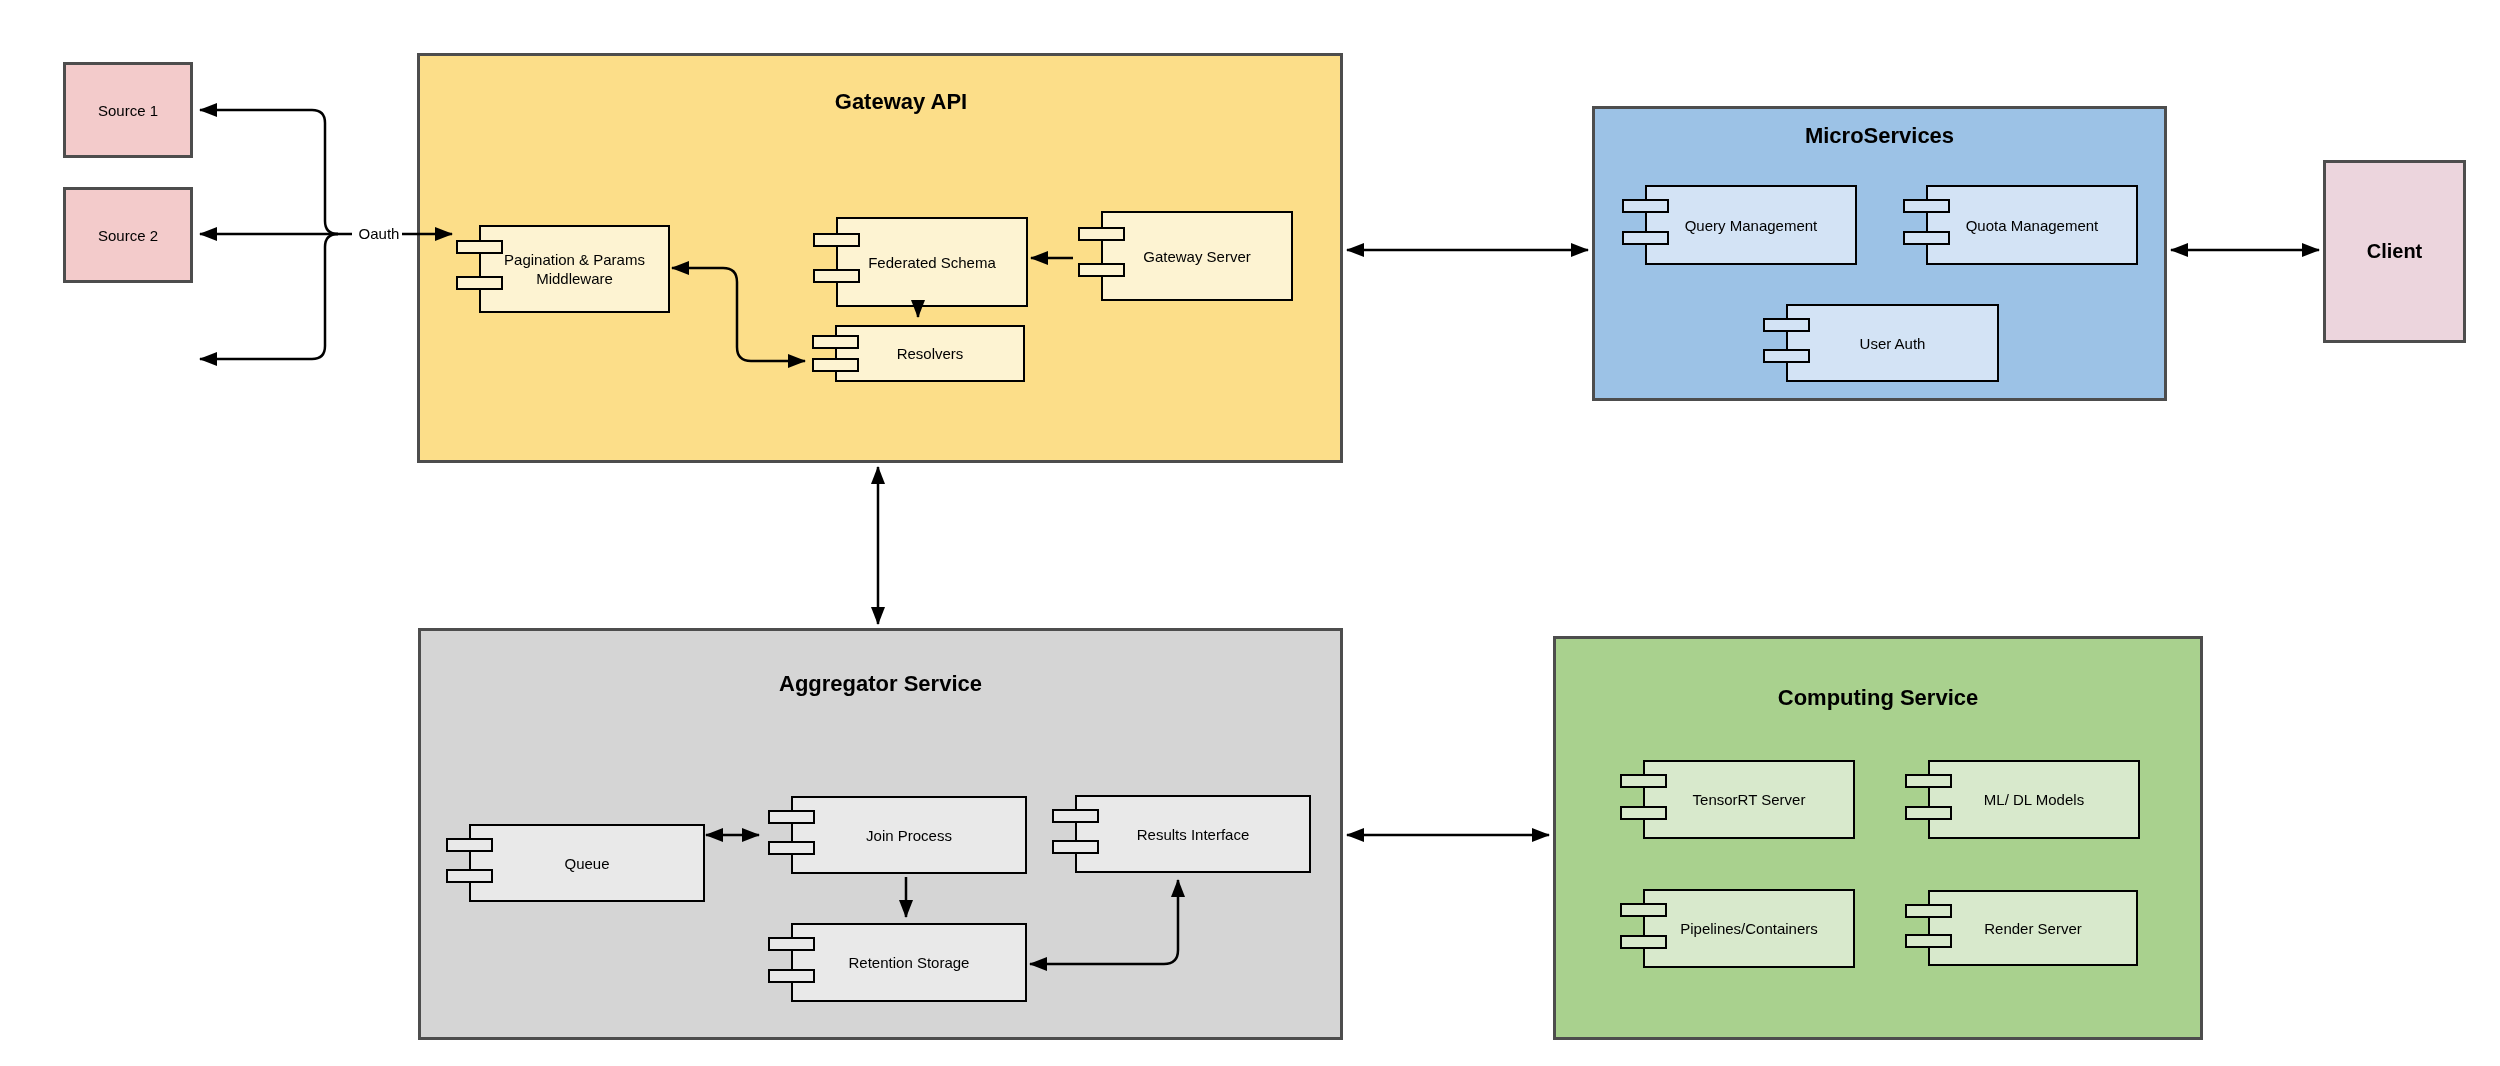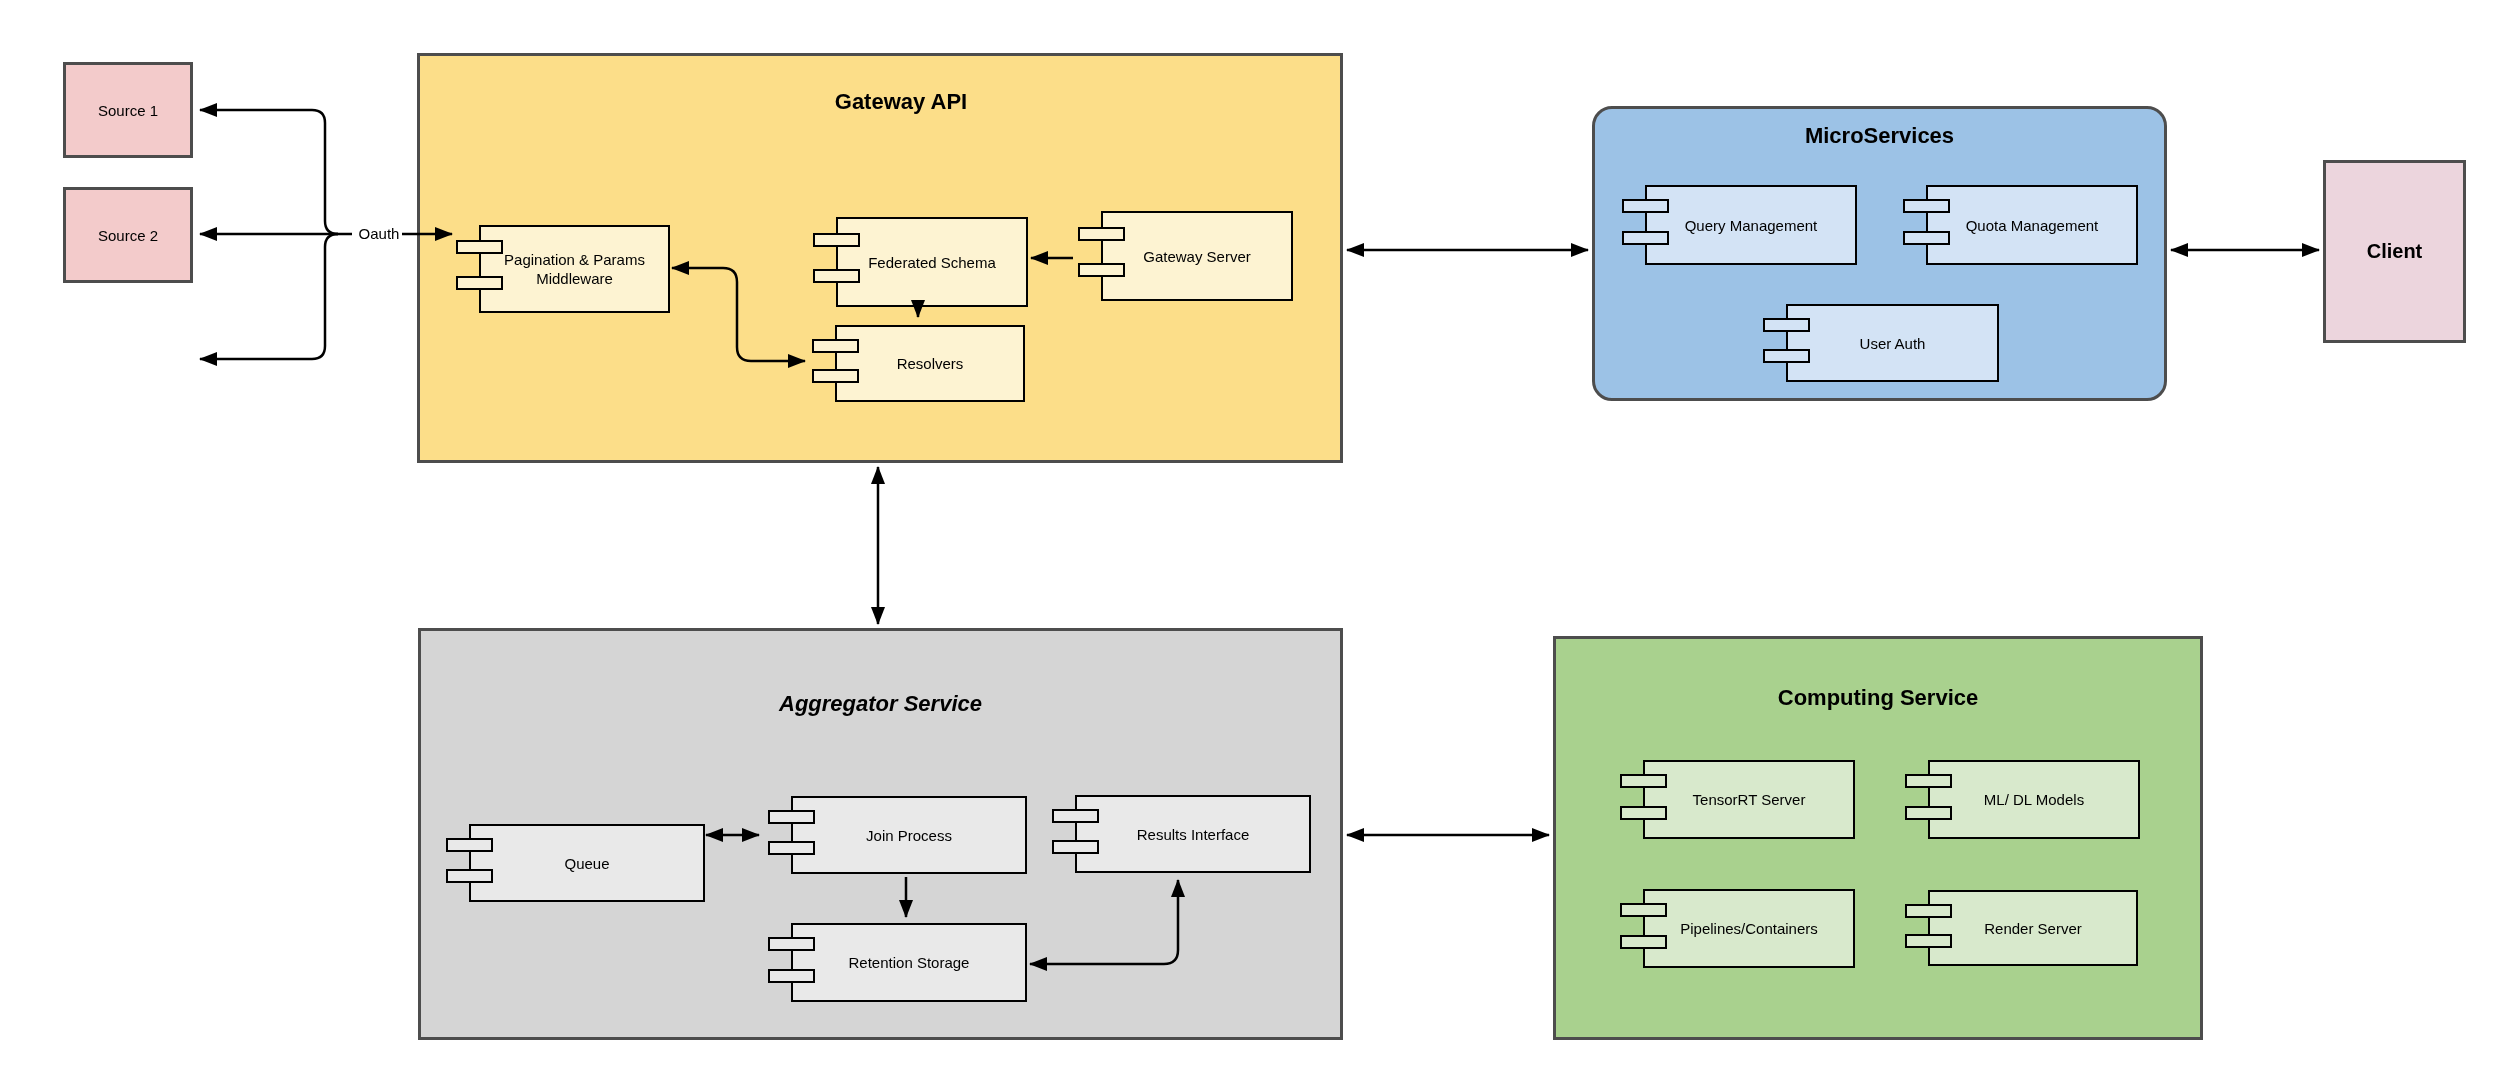--- a/index.html
+++ b/index.html
@@ -23,21 +23,21 @@
   }
   .comp .lbl { width:78%; }
   .tab {
     position:absolute; box-sizing:border-box; left:-25px;
     width:47px; height:14px; border:2.5px solid #000;
   }
   .tab.t1 { top:16%; }
   .tab.t2 { top:58%; }
   .gateway        { background:var(--gateway-fill); }
   .gateway .comp, .gateway .tab { background:var(--gateway-comp-fill); }
-  .microservices  { background:var(--micro-fill);border-radius:20px; }
+  .microservices  { background:var(--micro-fill); }
   .microservices .comp, .microservices .tab { background:var(--micro-comp-fill); }
   .aggregator     { background:var(--aggregator-fill); }
   .aggregator .comp, .aggregator .tab { background:var(--aggregator-comp-fill); }
   .computing      { background:var(--computing-fill); }
   .computing .comp, .computing .tab { background:var(--computing-comp-fill); }
   .source {
     position:absolute; box-sizing:border-box; width:130px; height:96px;
     border:3px solid var(--container-border,#4d4d4d);
     background:var(--source-fill);
     display:flex; align-items:center; justify-content:center; font-size:15px;
@@ -83,21 +83,21 @@
       <span class="tab t2"></span>
       <span class="lbl">Federated Schema</span>
     </div>
 
     <div class="comp" style="left:681px; top:155px; width:192px; height:90px;">
       <span class="tab t1"></span>
       <span class="tab t2"></span>
       <span class="lbl">Gateway Server</span>
     </div>
 
-    <div class="comp" style="left:415px; top:269px; width:190px; height:77px;">
+    <div class="comp" style="left:415px; top:269px; width:190px; height:57px;">
       <span class="tab t1"></span>
       <span class="tab t2"></span>
       <span class="lbl">Resolvers</span>
     </div>
   </div>
 
   <div class="container microservices" style="left:1592px; top:106px; width:575px; height:295px;">
     <div class="ctitle" style="top:14px;">MicroServices</div>
 
     <div class="comp" style="left:50px; top:76px; width:212px; height:80px;">
@@ -117,21 +117,21 @@
       <span class="tab t2"></span>
       <span class="lbl">User Auth</span>
     </div>
   </div>
 
   <div class="client" style="left:2323px; top:160px; width:143px; height:183px;text-align:center;">
     <span>Client</span>
   </div>
 
   <div class="container aggregator" style="left:418px; top:628px; width:925px; height:412px;">
-    <div class="ctitle" style="top:60px;font-style:italic;">Aggregator Service</div>
+    <div class="ctitle" style="top:40px;">Aggregator Service</div>
 
     <div class="comp" style="left:48px; top:165px; width:236px; height:78px;margin-top:28px;">
       <span class="tab t1"></span>
       <span class="tab t2"></span>
       <span class="lbl">Queue</span>
     </div>
 
     <div class="comp" style="left:370px; top:165px; width:236px; height:78px;">
       <span class="tab t1"></span>
       <span class="tab t2"></span>

